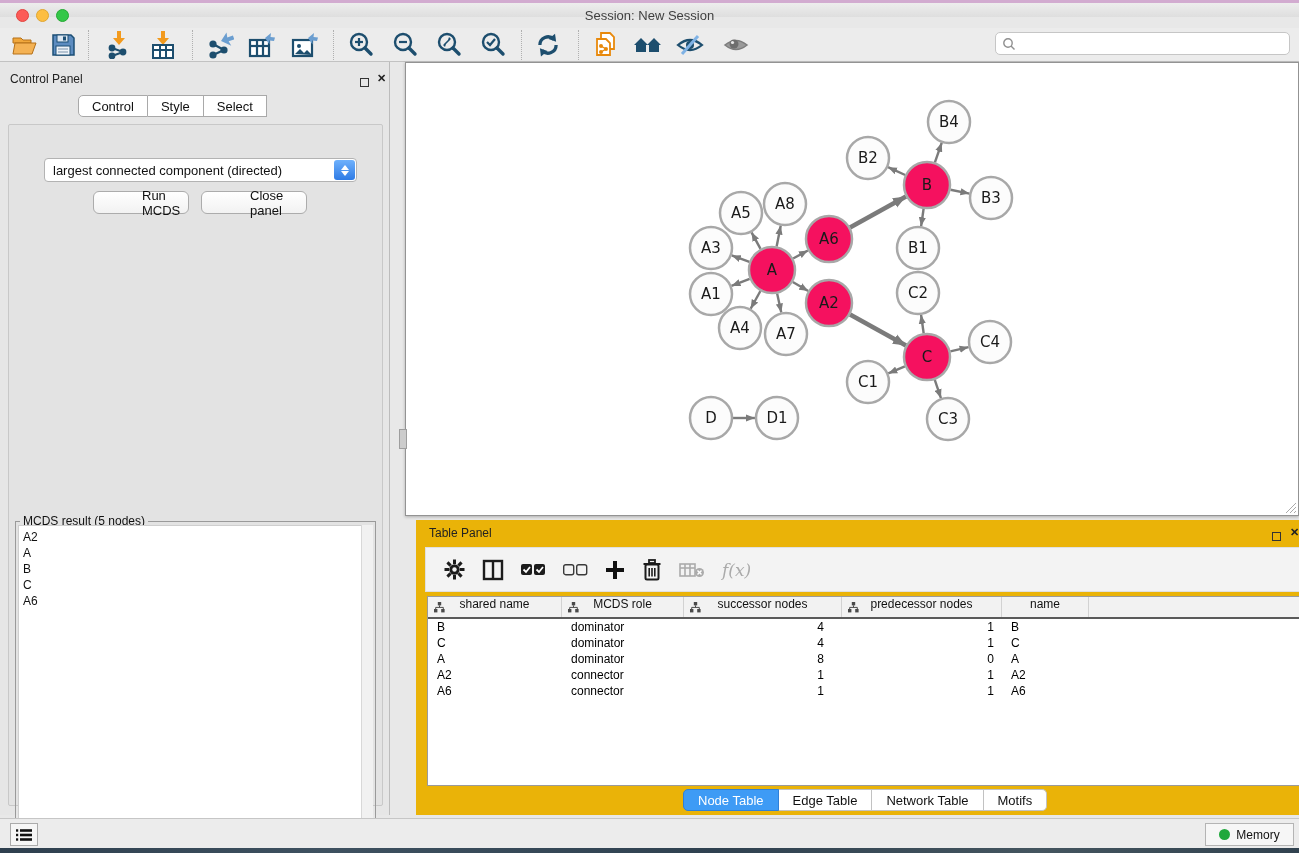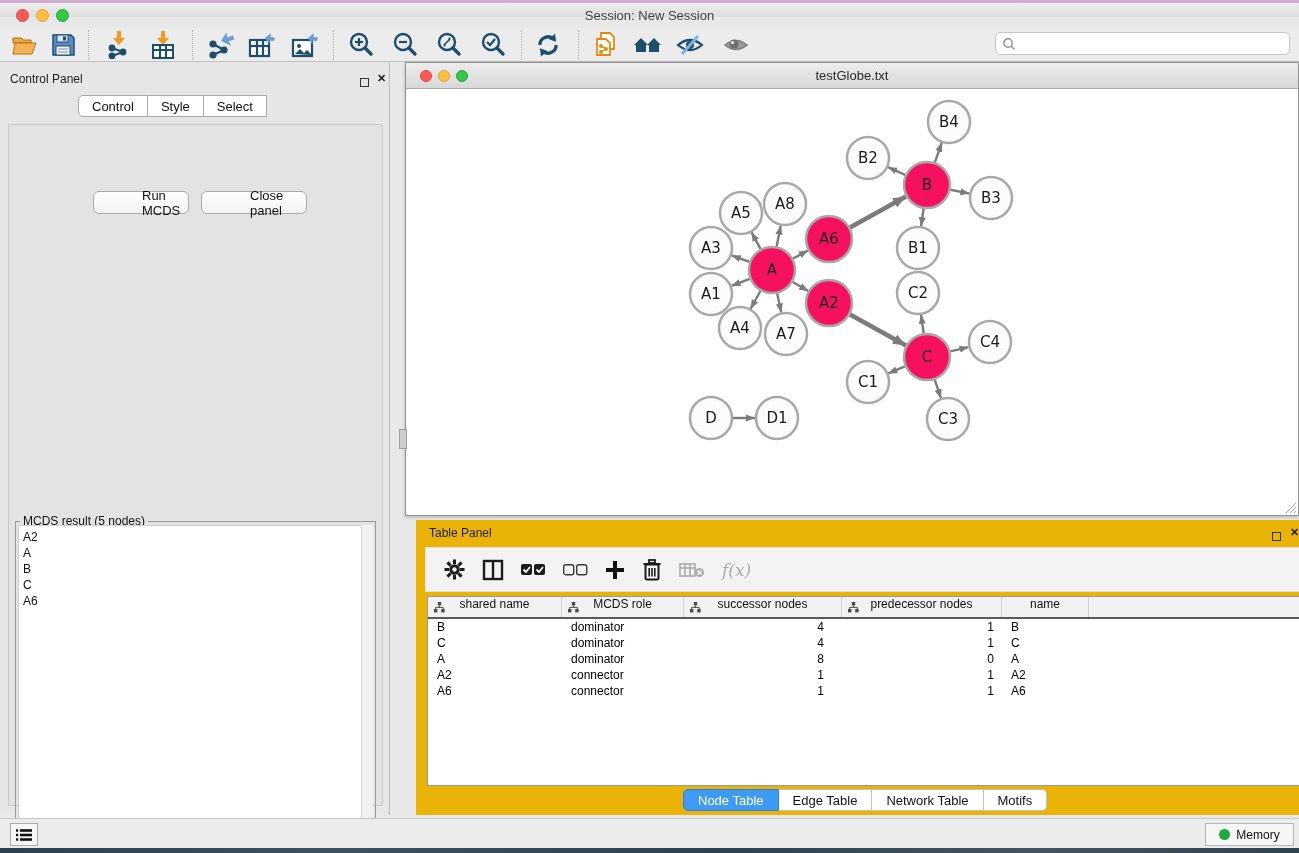--- a/index.html
+++ b/index.html
@@ -249,43 +249,44 @@
   <span id="cp-header" class="abs">Control Panel</span>
   <span class="abs" style="left:360px;top:11px"><span class="win-btn-float"></span></span>
   <span class="abs win-btn-close" style="left:377px;top:11px">✕</span>
   <div id="cp-tabs" class="abs">
     <span class="seg-tab">Control</span>
     <span class="seg-tab">Style</span>
     <span class="seg-tab">Select</span>
     <span class="seg-tab active">MCDS</span>
   </div>
   <div id="cp-body" class="abs">
+    <div id="mcds-dropdown" class="abs">
+      <span>largest connected component (directed)</span>
+      <span id="dd-stepper">
+          <span class="dd-chev up"></span>
+          <span class="dd-chev down"></span>
+        </span>
+    </div>
     <div id="run-btn" class="cp-btn abs">Run MCDS</div>
     <div id="close-btn" class="cp-btn abs">Close panel</div>
     <div id="result-box" class="abs">
       <span id="result-legend">MCDS result (5 nodes)</span>
       <div id="result-list">
           <div class="result-item">A2</div>
           <div class="result-item">A</div>
           <div class="result-item">B</div>
           <div class="result-item">C</div>
           <div class="result-item">A6</div>
         </div>
       <div id="result-scroll"></div>
     </div>
   </div>
 </div>
 
 <div id="net-window" class="abs">
-  <div id="net-titlebar" class="abs">
-    <span id="nl-red" class="light abs"></span>
-    <span id="nl-yellow" class="light abs"></span>
-    <span id="nl-green" class="light abs"></span>
-    <div class="title">testGlobe.txt</div>
-  </div>
   <div id="net-canvas" class="abs">
     <svg id="graph-svg" width="892" height="426">
         <defs>
           <marker id="arr-s" viewBox="0 0 10 8" refX="10" refY="4" markerWidth="9" markerHeight="7.5" markerUnits="userSpaceOnUse" orient="auto">
             <path d="M0,0 L10,4 L0,8 Z" fill="#7b7b7b"></path>
           </marker>
           <marker id="arr-l" viewBox="0 0 10 8" refX="10" refY="4" markerWidth="13" markerHeight="11" markerUnits="userSpaceOnUse" orient="auto">
             <path d="M0,0 L10,4 L0,8 Z" fill="#7b7b7b"></path>
           </marker>
         </defs>

